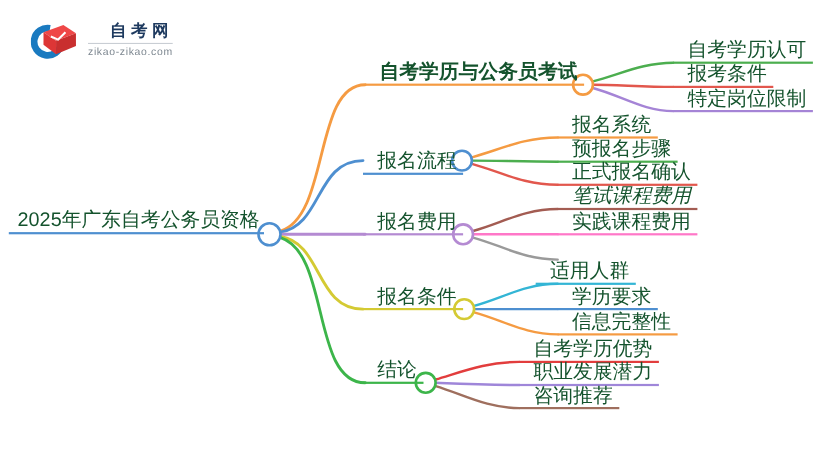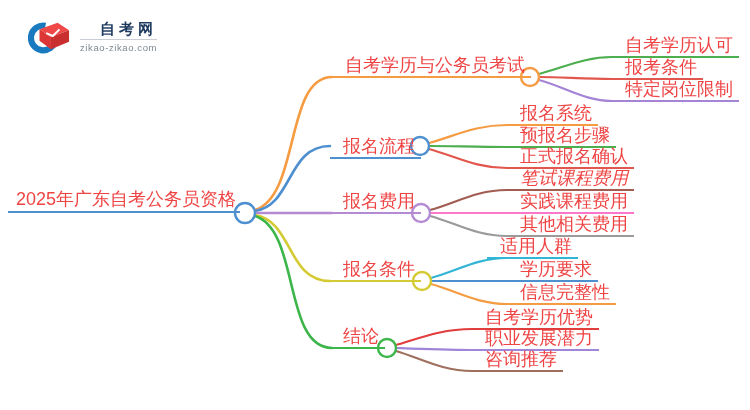--- a/index.html
+++ b/index.html
@@ -24,21 +24,21 @@
     letter-spacing: 4px; line-height: 17px;
   }
   .logo-sep { width: 100%; height: 1px; background: #c9ced4; margin: 2px 0 2px 0; }
   .logo-domain { font-size: 9.5px; color: #7d8790; letter-spacing: 0.6px; }
 
   
   .node {
     position: absolute;
     font-size: 18px;
     line-height: 20px;
-    color: #ef4444;
+    color: #14532d;
     white-space: nowrap;
     padding: 0 6px 1px 13px;
     border-bottom: 2px solid #999;
   }
   .node.root {
     font-size: 18px; line-height: 22px; padding: 0 4px 1px 8px;
   }
 </style>
 </head>
 <body>
@@ -82,37 +82,36 @@
       <circle cx="530" cy="77" r="9" stroke="#f59b42"></circle>
       <circle cx="420" cy="146" r="9" stroke="#4e8fd0"></circle>
       <circle cx="421" cy="213" r="9" stroke="#b48ad2"></circle>
       <circle cx="422" cy="281" r="9" stroke="#d4ca33"></circle>
       <circle cx="387" cy="348" r="9" stroke="#3cb54a"></circle>
     </g>
   </svg>
 
   <div class="node root" style="left: 8px; top: 188px; border-bottom-color: rgb(78, 143, 208);">2025年广东自考公务员资格</div>
 
-  <div class="node" style="left: 332px; top: 55px; border-bottom-color: rgb(245, 155, 66);">自考学历与公务员考试</div>
+  <div class="node" style="left: 332px; top: 55px; border-bottom-color: rgb(245, 155, 66); font-weight: bold;">自考学历与公务员考试</div>
   <div class="node" style="left: 330px; top: 124px; border-bottom-color: rgb(78, 143, 208); margin-top: 12px;">报名流程</div>
   <div class="node" style="left: 330px; top: 191px; border-bottom-color: rgb(180, 138, 210);">报名费用</div>
   <div class="node" style="left: 330px; top: 259px; border-bottom-color: rgb(212, 202, 51);">报名条件</div>
   <div class="node" style="left: 330px; top: 326px; border-bottom-color: rgb(60, 181, 74);">结论</div>
 
   <div class="node" style="left: 612px; top: 35px; border-bottom-color: rgb(76, 174, 79);">自考学历认可</div>
   <div class="node" style="left: 612px; top: 57px; border-bottom-color: rgb(226, 87, 77);">报考条件</div>
   <div class="node" style="left: 612px; top: 79px; border-bottom-color: rgb(165, 132, 214);">特定岗位限制</div>
 
   <div class="node" style="left: 507px; top: 103px; border-bottom-color: rgb(245, 155, 66);">报名系统</div>
   <div class="node" style="left: 507px; top: 125px; border-bottom-color: rgb(76, 174, 79);">预报名步骤</div>
   <div class="node" style="left: 507px; top: 146px; border-bottom-color: rgb(226, 87, 77);">正式报名确认</div>
 
   <div class="node" style="left: 507px; top: 168px; border-bottom-color: rgb(163, 92, 82); font-style: italic;">笔试课程费用</div>
   <div class="node" style="left: 507px; top: 191px; border-bottom-color: rgb(255, 119, 200);">实践课程费用</div>
-  <div class="node" style="left: 507px; top: 214px; border-bottom-color: rgb(154, 154, 154);">其他相关费用</div>
 
   <div class="node" style="left: 487px; top: 236px; border-bottom-color: rgb(51, 181, 213);">适用人群</div>
   <div class="node" style="left: 507px; top: 259px; border-bottom-color: rgb(78, 143, 208);">学历要求</div>
   <div class="node" style="left: 507px; top: 282px; border-bottom-color: rgb(245, 155, 66);">信息完整性</div>
 
   <div class="node" style="left: 472px; top: 307px; border-bottom-color: rgb(226, 61, 61);">自考学历优势</div>
   <div class="node" style="left: 472px; top: 328px; border-bottom-color: rgb(159, 134, 217);">职业发展潜力</div>
   <div class="node" style="left: 472px; top: 349px; border-bottom-color: rgb(159, 111, 94);">咨询推荐</div>
 
   <div class="logo">

